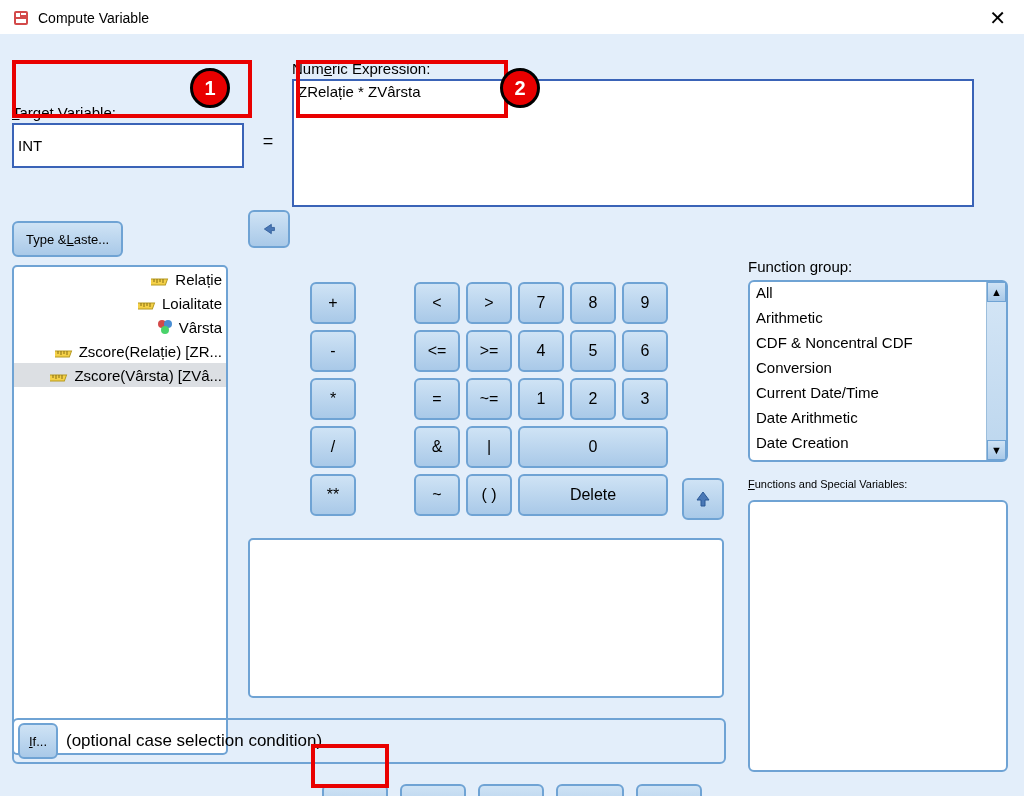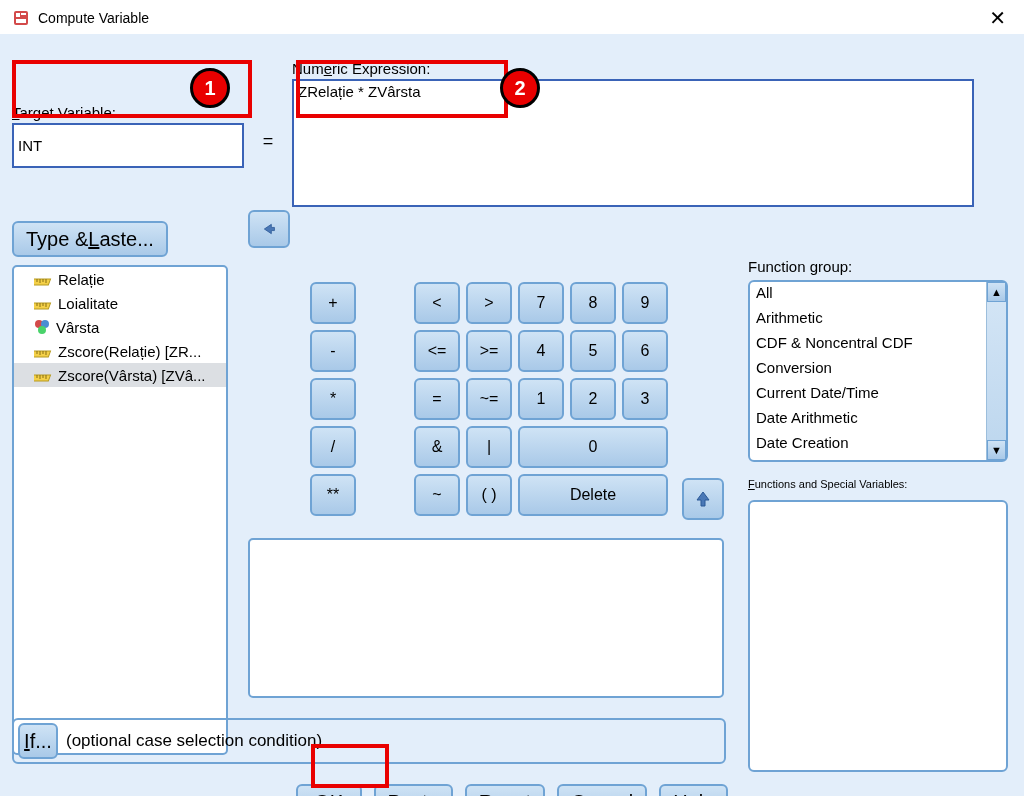--- a/index.html
+++ b/index.html
@@ -23,27 +23,27 @@
   .tv-input { width: 100%; height: 45px; border: 2px solid #3a63b7; background: #fff; color: #000; font-size: 15px; padding: 0 4px; }
   .nx-input { width: 682px; height: 128px; border: 2px solid #3a63b7; background: #fff; color: #000; font-size: 15px; padding: 2px 4px; resize: none; font-family: Arial, sans-serif; }
 
   .annot1 { position: absolute; top: 60px; left: 12px; width: 240px; height: 58px; border: 4px solid #e90000; pointer-events: none; }
   .annot2 { position: absolute; top: 60px; left: 296px; width: 212px; height: 58px; border: 4px solid #e90000; pointer-events: none; }
   .badge { position: absolute; width: 40px; height: 40px; border-radius: 50%; background: #e90000; border: 3px solid #000; color: #fff; font-weight: bold; font-size: 20px; display: flex; align-items: center; justify-content: center; }
   .badge1 { top: 68px; left: 190px; }
   .badge2 { top: 68px; left: 500px; }
   .annot3 { position: absolute; top: 744px; left: 311px; width: 78px; height: 44px; border: 4px solid #e90000; pointer-events: none; }
 
-  .btn { display: inline-flex; align-items: center; justify-content: center; height: 32px; padding: 16px 12px; border: 2px solid #6fa3d4; border-radius: 6px; background: linear-gradient(#cfe3f5, #a9c9e8); color: #000; font-size: 20px; cursor: pointer; }
+  .btn { display: inline-flex; align-items: center; justify-content: center; height: 32px; padding: 16px 12px; border: 2px solid #6fa3d4; border-radius: 6px; background: linear-gradient(#cfe3f5, #a9c9e8); color: #000; font-size: 13px; cursor: pointer; }
   .btn-small { width: 42px; height: 42px; padding: 0; font-size: 18px; }
 
   .type-lbl-row { margin-top: 10px; }
 
   .varlist { margin-top: 8px; width: 216px; height: 490px; border: 2px solid #6fa3d4; border-radius: 5px; background: #fff; overflow: auto; }
-  .varlist .item { display: flex; align-items: center; height: 24px; padding: 0 20px; font-size: 15px; color: #000; white-space: nowrap; overflow: hidden; text-overflow: ellipsis; cursor: pointer; }
+  .varlist .item { display: flex; align-items: center; height: 24px; padding: 0 4px; font-size: 15px; color: #000; white-space: nowrap; overflow: hidden; text-overflow: ellipsis; cursor: pointer; justify-content: flex-end; }
   .varlist .item.selected { background: #dcdfe3; }
   .ruler-icon { width: 18px; height: 12px; margin-right: 6px; flex-shrink: 0; }
   .nominal-icon { width: 16px; height: 16px; margin-right: 6px; flex-shrink: 0; }
 
   .arrow-btn { position: absolute; top: 176px; left: 248px; width: 42px; height: 38px; }
   .arrow-btn .arrow-svg { width: 18px; height: 14px; }
 
   .keypad { position: absolute; top: 244px; left: 306px; width: 370px; height: 246px; border: 0px solid #6fa3d4; background: transparent; padding: 4px; }
   .keypad-inner { display: grid; grid-template-columns: repeat(7, 46px); grid-auto-rows: 42px; gap: 6px; justify-content: start; }
   .kb { border: 2px solid #6fa3d4; border-radius: 6px; background: linear-gradient(#cfe3f5, #a9c9e8); color: #000; font-size: 16px; display: flex; align-items: center; justify-content: center; cursor: pointer; }

